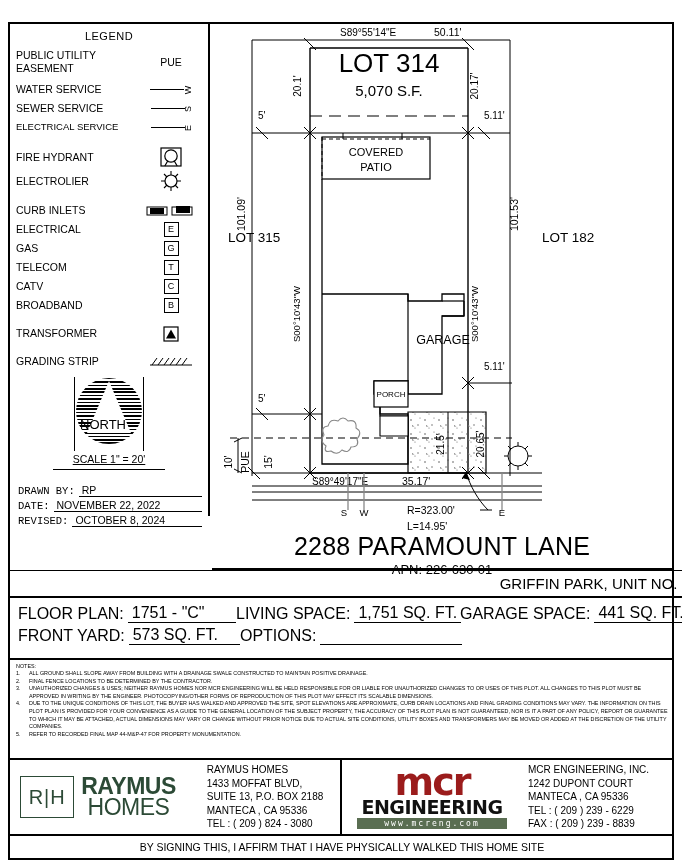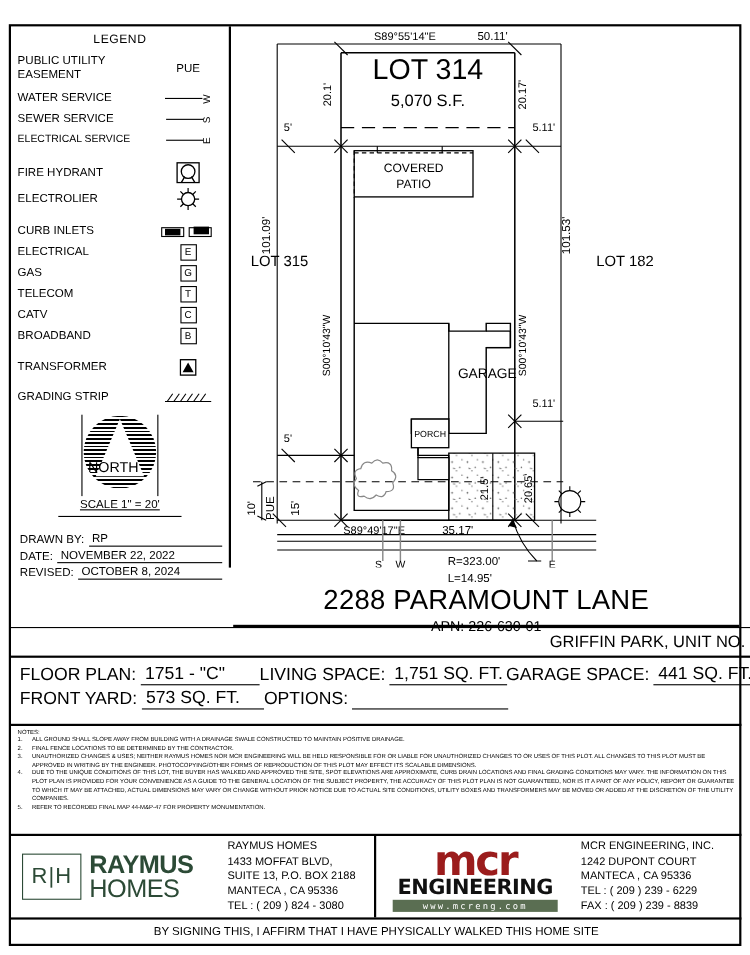--- a/index.html
+++ b/index.html
@@ -25,21 +25,21 @@
   .compass .tick{position:absolute;top:0;width:1px;height:74px;background:#000;}
   .compass .disc{position:absolute;left:10px;top:1px;width:66px;height:66px;border-radius:50%;
      background:repeating-linear-gradient(0deg,#000 0px,#000 1.6px,#fff 1.6px,#fff 3.4px);}
   .compass .tri{position:absolute;left:50%;top:4px;transform:translateX(-50%);width:0;height:0;
      border-left:22px solid transparent;border-right:22px solid transparent;border-bottom:52px solid #fff;}
   .compass .ntxt{position:absolute;left:0;right:12px;top:40px;text-align:center;font-size:13px;font-weight:normal;}
   .scale-txt{font-size:10.5px;text-decoration:underline;margin-top:2px;}
   .scale-rule{width:112px;height:0;border-top:1px solid #000;margin:4px auto 0 auto;}
 
   .field-row{font-size:10.5px;margin:0 0 2px 2px;display:flex;align-items:flex-end;}
-  .field-row .fl{white-space:nowrap;}
+  .field-row .fl{white-space:nowrap;font-family:Liberation Mono, monospace;}
   .field-row .fv{flex:1;border-bottom:1px solid #000;margin-left:4px;padding-left:3px;padding-bottom:0px;}
 
   
   .plot{position:absolute;left:212px;top:24px;width:460px;height:492px;}
   .plot svg{display:block;}
 
   
   .addr{position:absolute;left:212px;top:518px;width:460px;height:52px;text-align:center;border-bottom:2px solid #000;box-sizing:border-box;}
   .addr .street{font-size:25px;letter-spacing:.2px;margin-top:14px;}
   .addr .apn{font-size:13px;margin-top:1px;}
@@ -61,21 +61,21 @@
   
   .notes{position:absolute;left:10px;top:660px;width:664px;height:100px;border-bottom:2px solid #000;box-sizing:border-box;padding:3px 6px 0 6px;}
   .notes-title{font-size:5.4px;margin-bottom:1px;}
   .note{display:flex;font-size:5.4px;line-height:7.6px;}
   .note .num{width:13px;flex:none;}
   .note .txt{flex:1;}
 
   
   .footer{position:absolute;left:10px;top:760px;width:664px;height:76px;display:flex;border-bottom:2px solid #000;box-sizing:border-box;}
   .fcol{display:flex;align-items:center;box-sizing:border-box;}
-  .f1{width:176px;justify-content:center;border-right:0;}
+  .f1{width:176px;justify-content:center;border-right:0;text-align:center;}
   .f2{width:156px;padding-left:4px;border-right:2px solid #000;justify-content:center;}
   .f3{width:180px;justify-content:center;}
   .f4{width:148px;padding-left:6px;}
   .addrlines{font-size:10px;line-height:13.4px;white-space:pre-line;}
 
   .rh-logo{display:flex;align-items:center;}
   .rh-box{width:52px;height:40px;border:1.5px solid #2c4a36;display:flex;align-items:center;justify-content:center;color:#2c4a36;font-size:20px;letter-spacing:1px;}
   .rh-text{margin-left:7px;color:#2c4a36;font-size:23px;line-height:21px;font-weight:bold;letter-spacing:-.5px;}
   .rh-text .l2{font-weight:300;}
 

